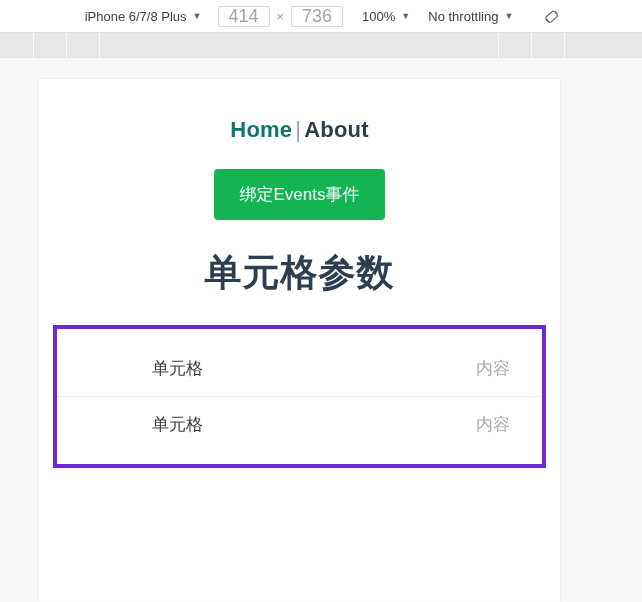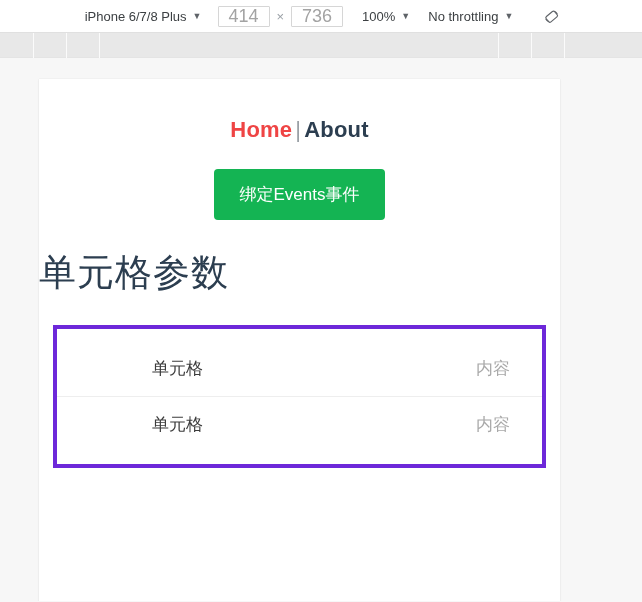--- a/index.html
+++ b/index.html
@@ -124,21 +124,21 @@
 
   
   .nav {
     text-align: center;
     padding-top: 38px;
     font-size: 22px;
     font-weight: bold;
     letter-spacing: 0.2px;
   }
   .nav a.home {
-    color: #ef4444;
+    color: #0f766e;
     text-decoration: none;
   }
   .nav .sep {
     color: #9aa0a6;
     font-weight: normal;
     margin: 0 3px;
   }
   .nav a.about {
     color: #2c3e50;
     text-decoration: none;
@@ -155,24 +155,24 @@
     border: none;
     border-radius: 4px;
     padding: 17px 26px;
     font-size: 17px;
     line-height: 1;
     font-family: "Liberation Sans", "DejaVu Sans", sans-serif;
     cursor: default;
   }
 
   .page-title {
-    text-align: left;
+    text-align: center;
     color: #2c3e50;
     font-size: 37px;
-    font-weight: normal;
+    font-weight: bold;
     margin: 28px 0 16px 0;
     letter-spacing: 1px;
   }
 
   .cell-list {
     margin: 27px 14px 0 14px;
     border: 4px solid #6d28d9;
     background: #ffffff;
     box-sizing: border-box;
   }

